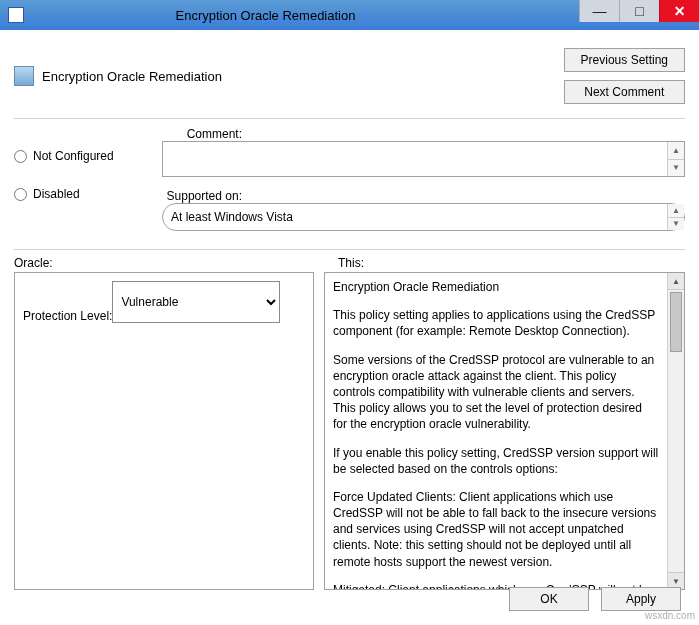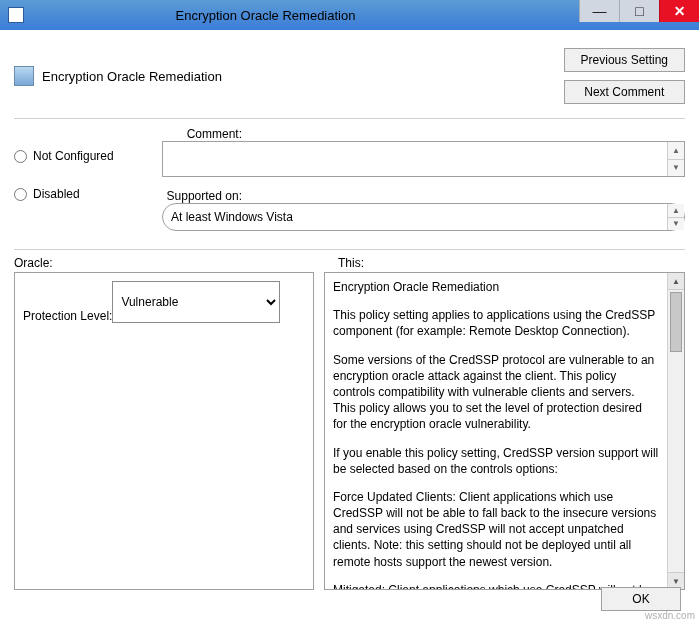--- a/index.html
+++ b/index.html
@@ -285,15 +285,16 @@
         </div>
         <div class="arrow bottom">▼</div>
       </div>
     </div>
   </div>
 
 </div>
 
 <div class="footer">
   <button class="btn">OK</button>
+  <button class="btn">Apply</button>
 </div>
 
 <div class="watermark">wsxdn.com</div>
 
 </body></html>

